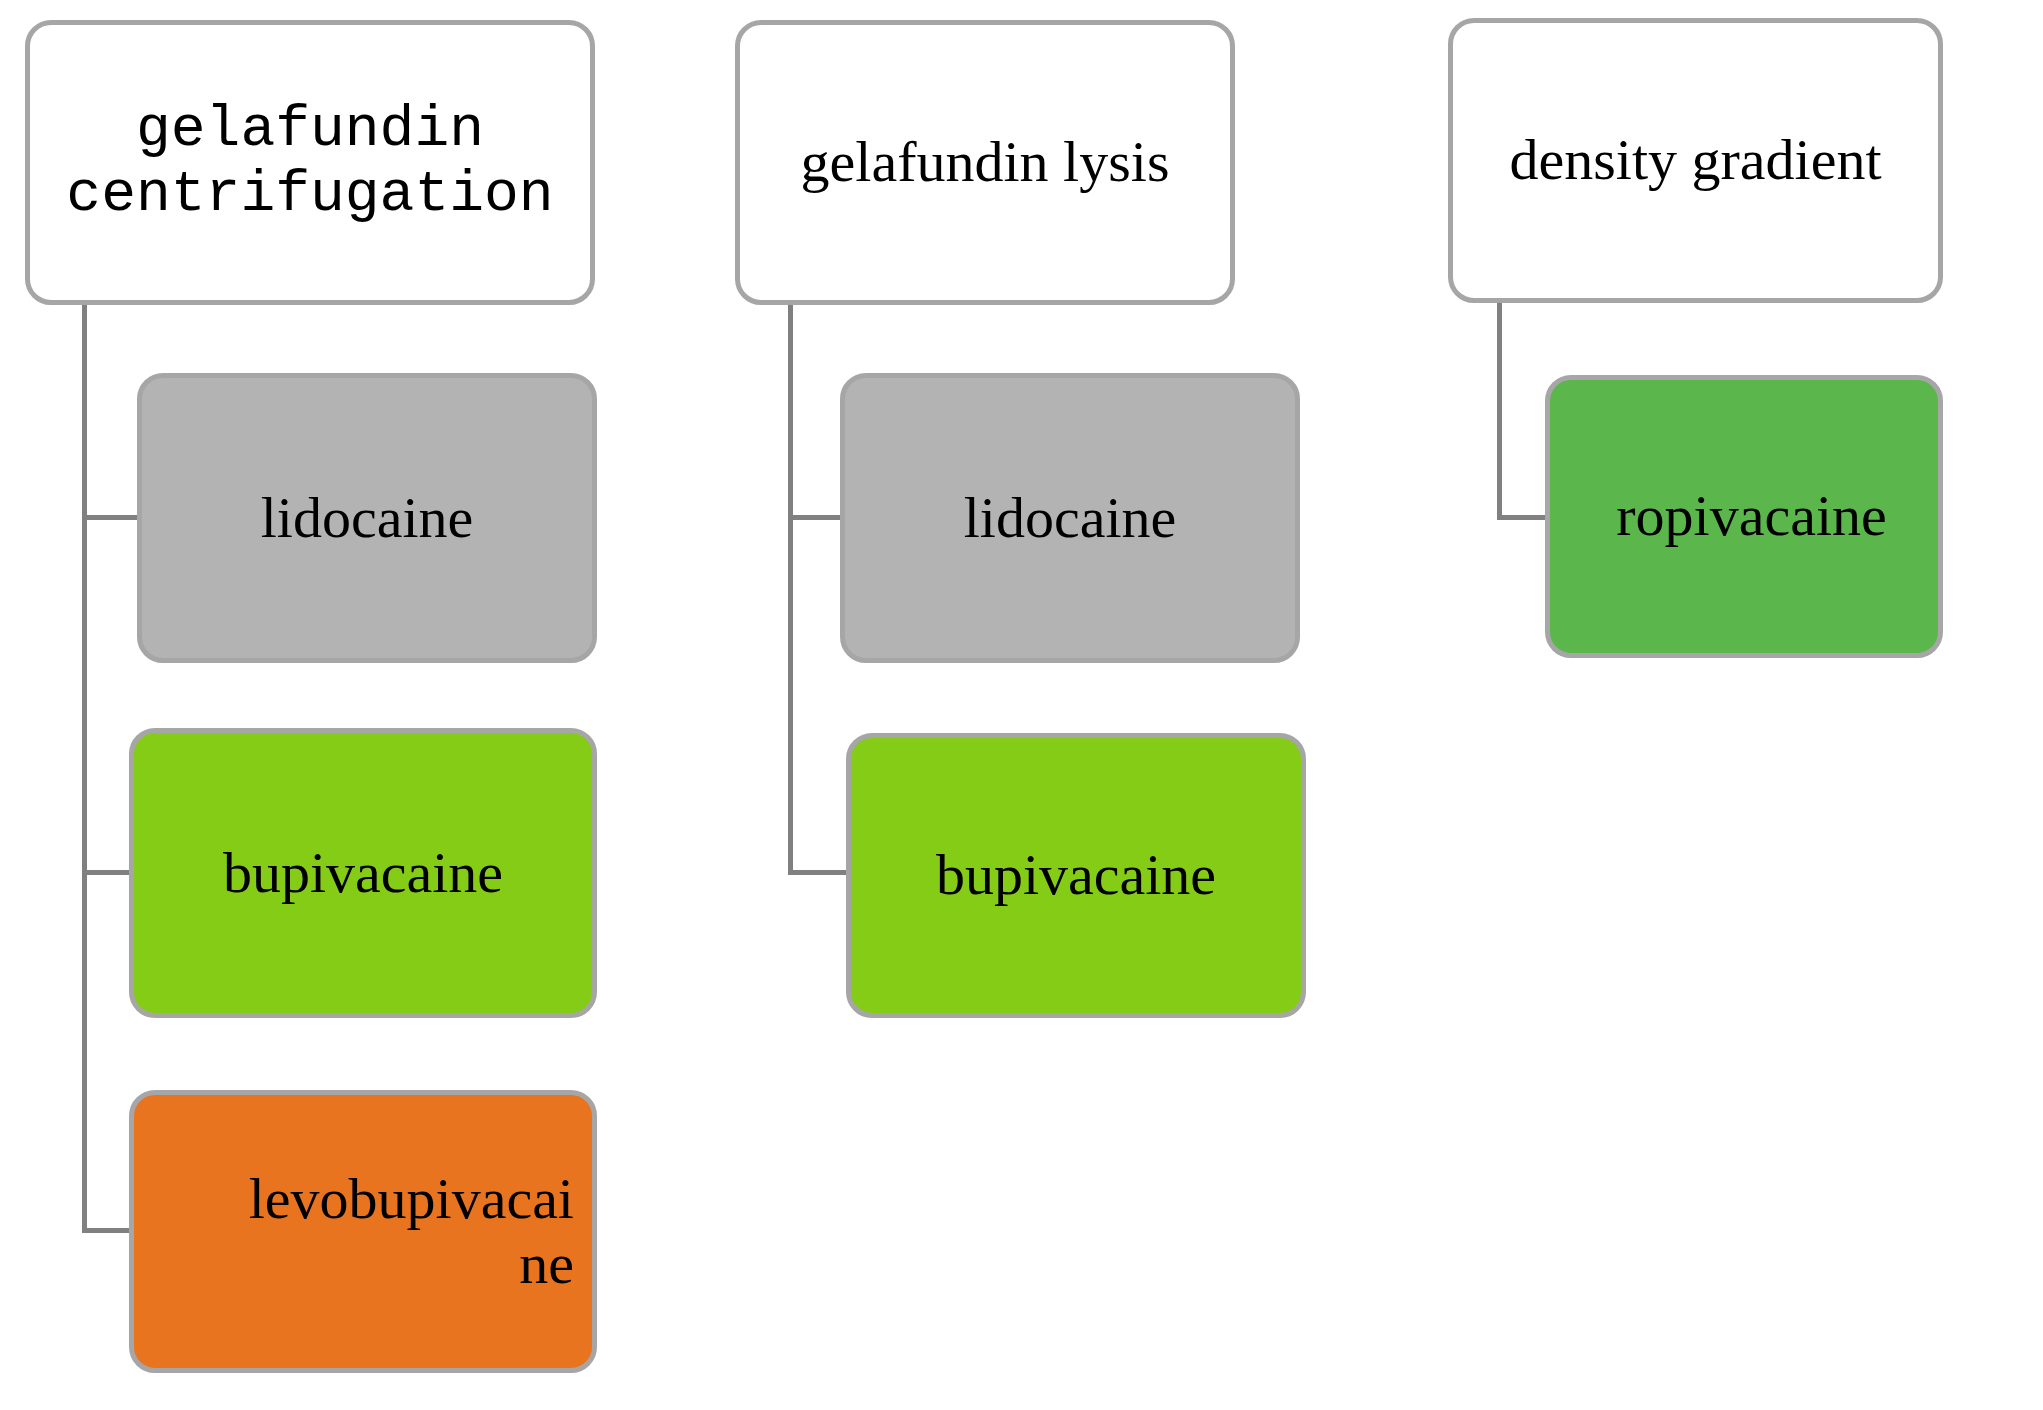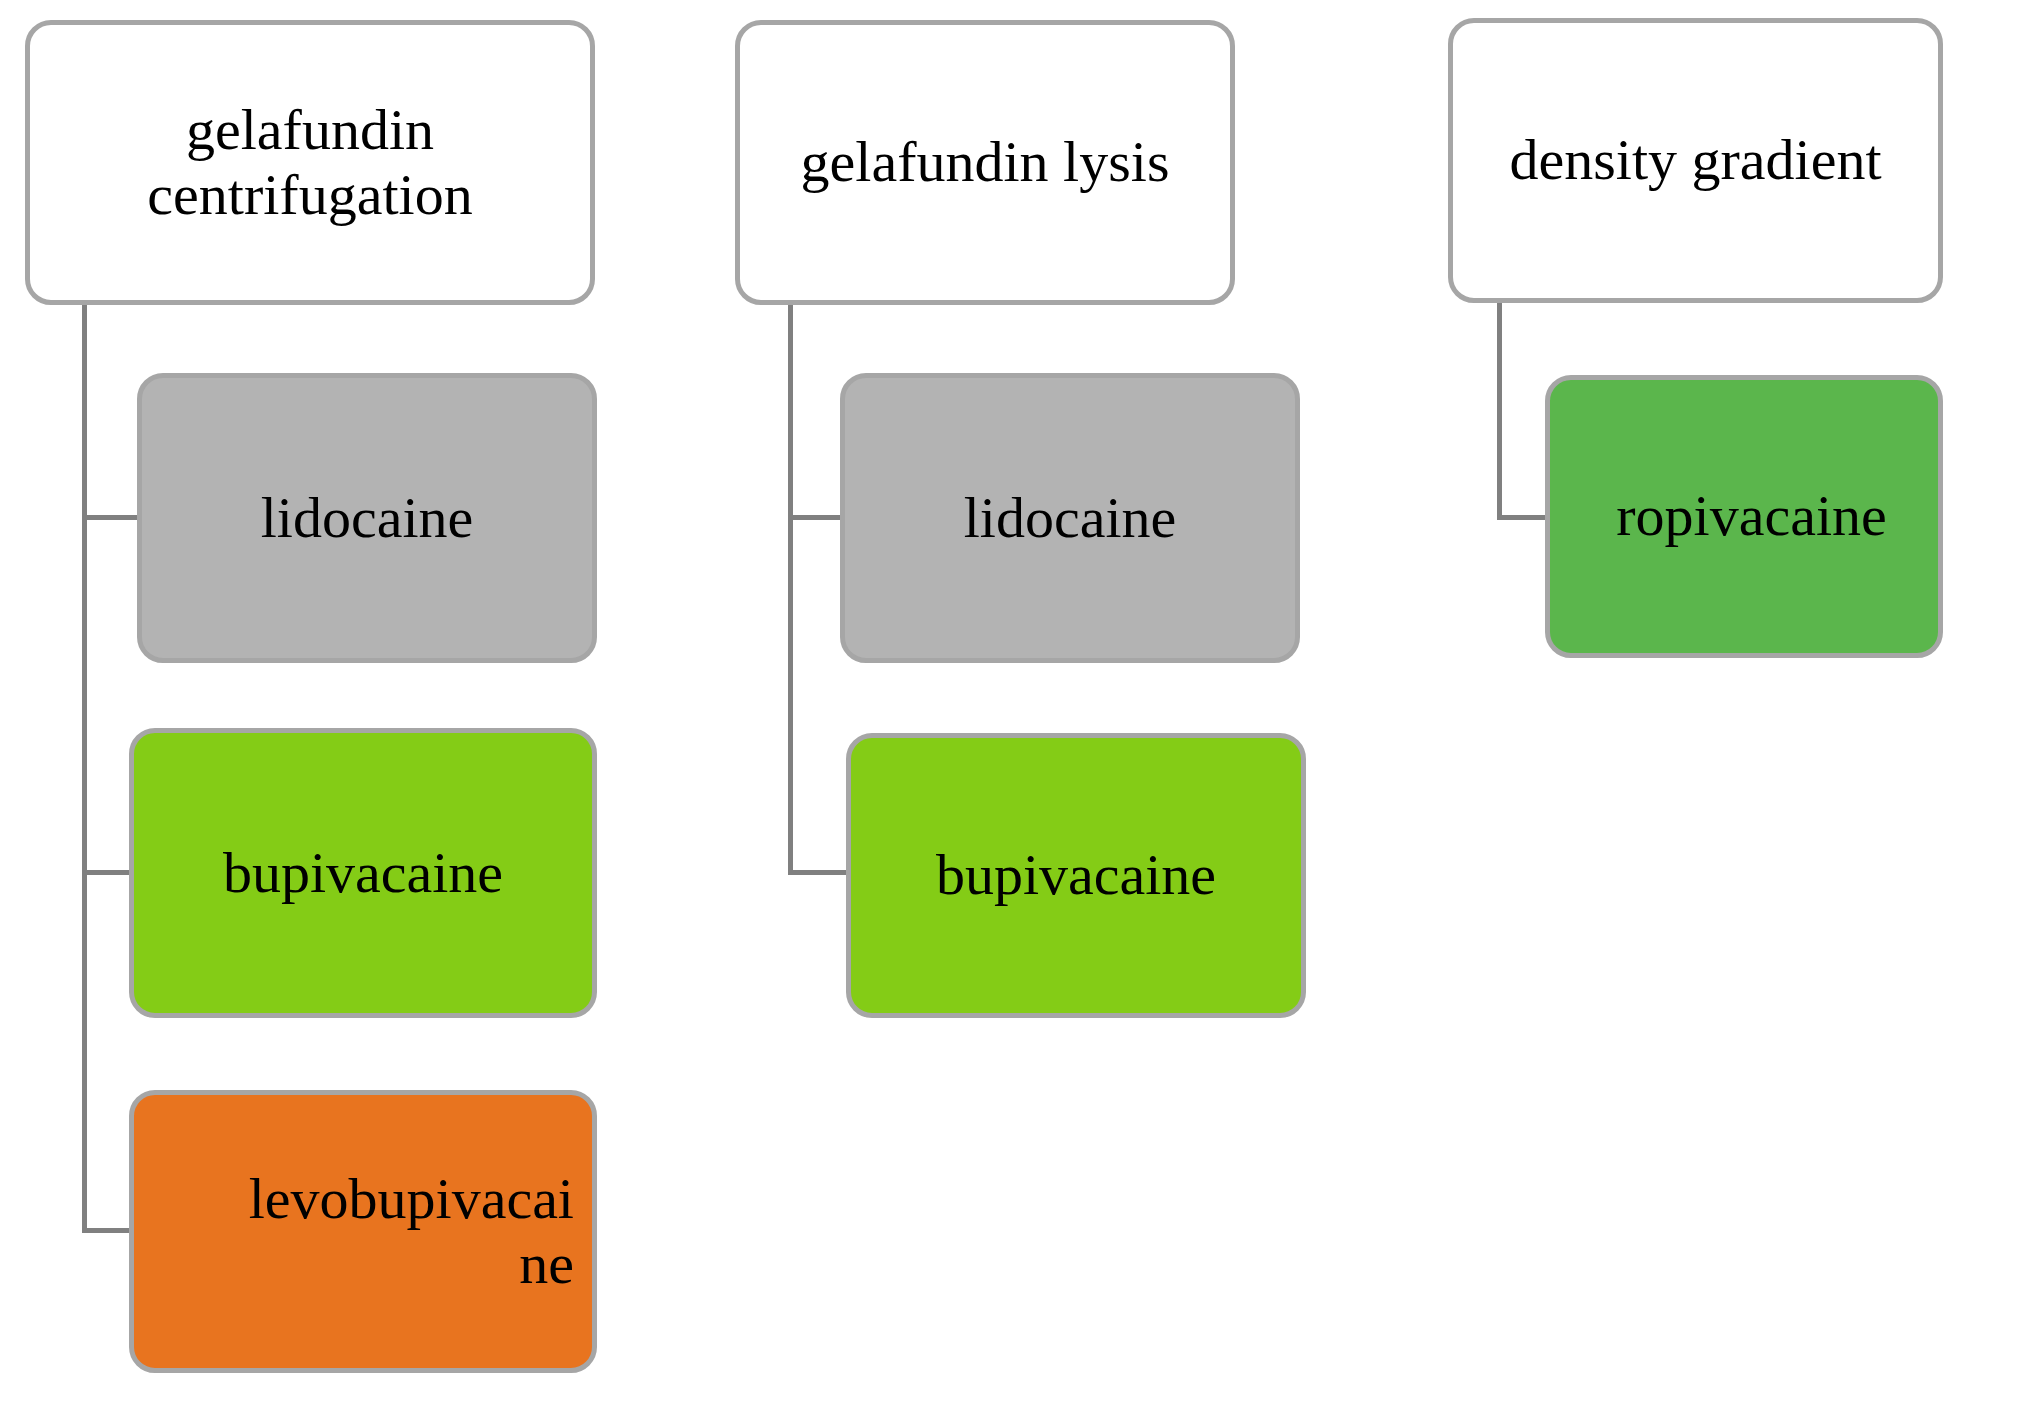--- a/index.html
+++ b/index.html
@@ -57,21 +57,21 @@
   .node-text {
     display: block;
     width: 100%;
   }
 </style>
 </head>
 <body>
 
 <div id="canvas">
 
-  <div class="node node-header" style="left:25px; top:20px; width:570px; height:285px;">
+  <div class="node node-header" style="left:25px; top:20px; width:570px; height:285px;font-family:Liberation Mono, monospace;">
     <span class="node-text">
       <span>gelafundin</span><br>
       <span>centrifugation</span>
     </span>
   </div>
 
   <div class="conn conn-v" style="left:82px; top:303px; height:930px;"></div>
 
   <div class="conn conn-h" style="left:82px; top:515px; width:58px;"></div>
   <div class="conn conn-h" style="left:82px; top:870px; width:52px;"></div>

